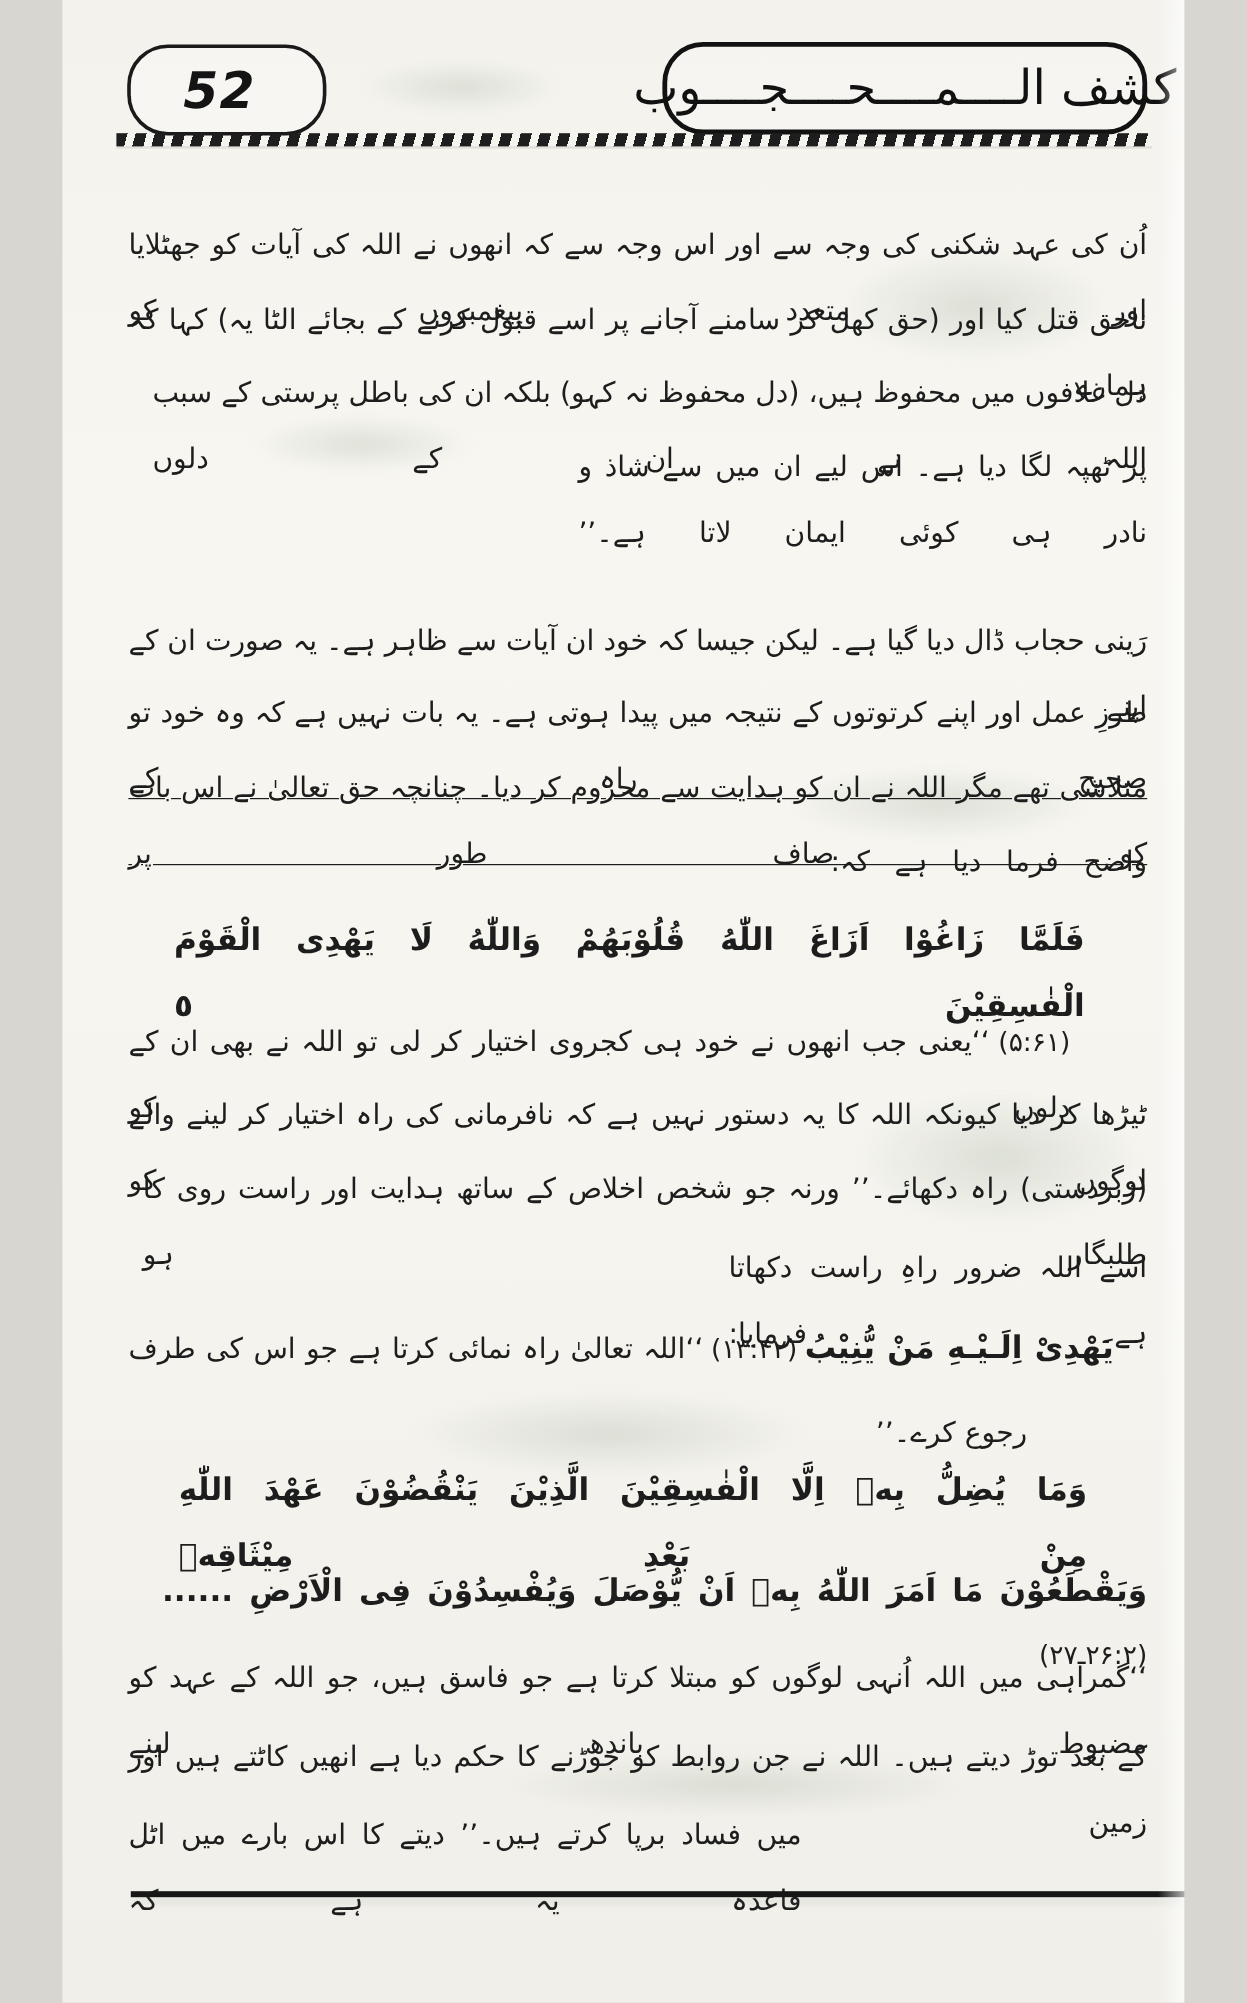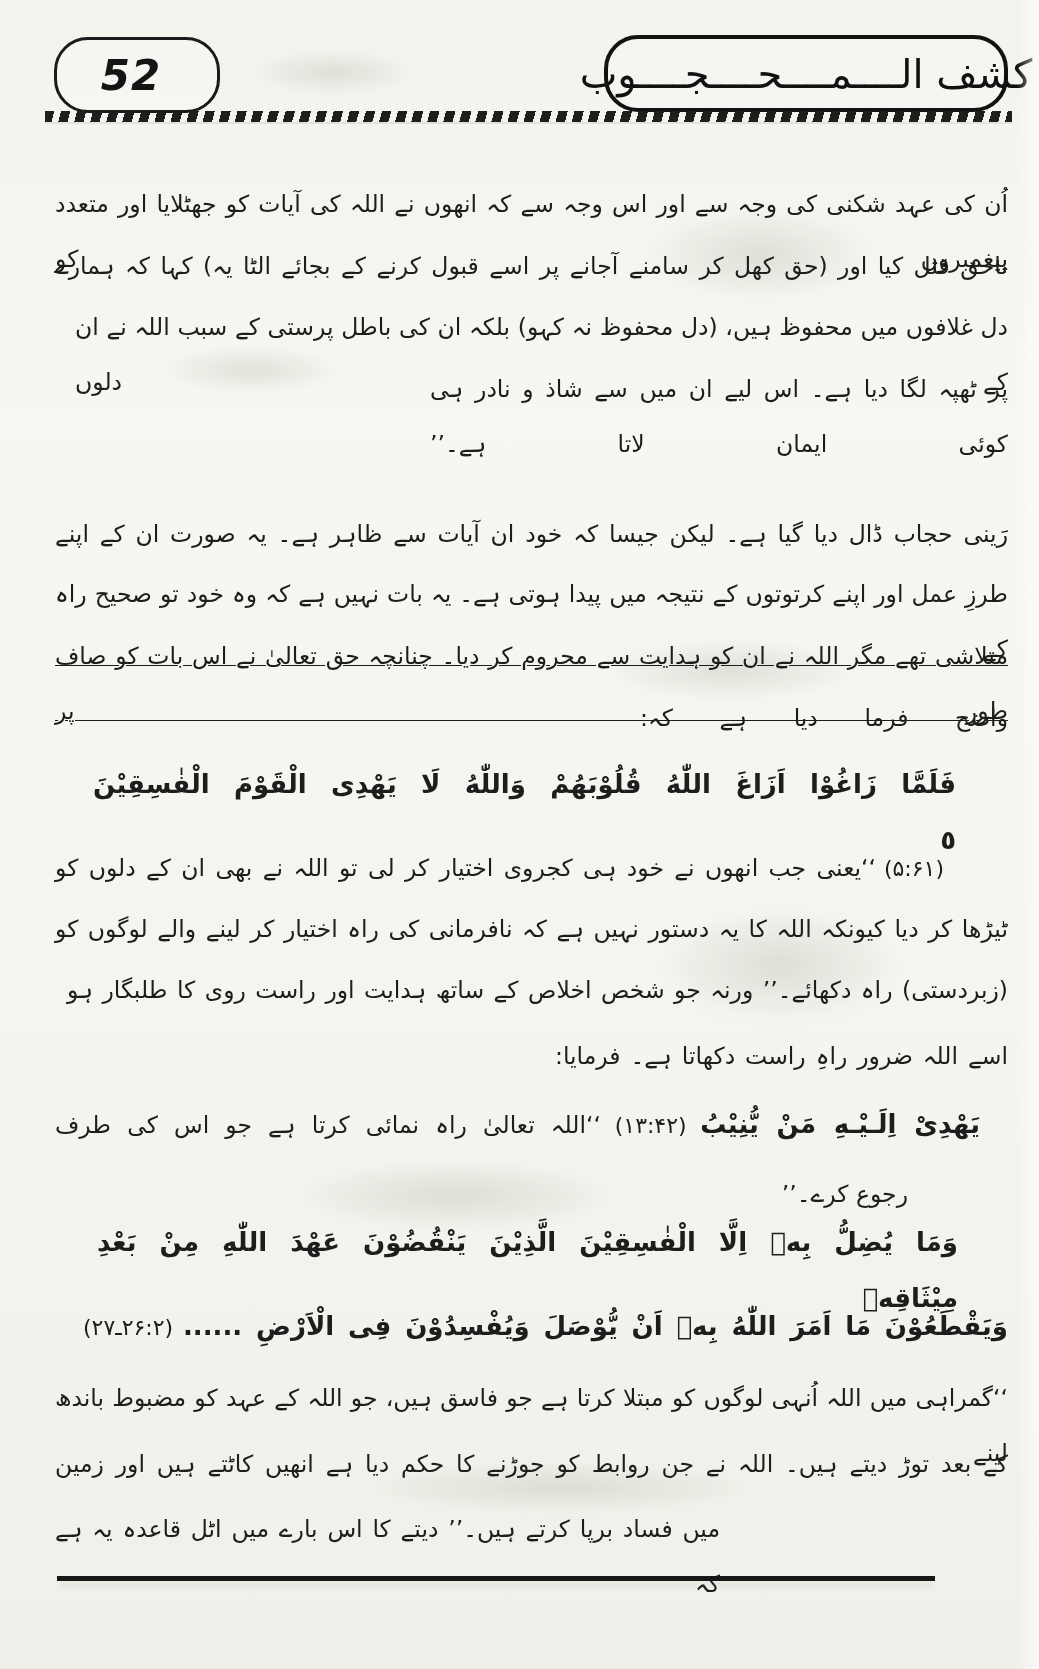--- a/index.html
+++ b/index.html
@@ -1,18 +1,18 @@
 <!DOCTYPE html>
 <html><head>
 <meta charset="utf-8">
 <style>
   html,body{margin:0;padding:0;background:#d8d6d0;}
   #page{
     position:relative;
-    width:1039px;height:1669px;
+    width:935px;height:1669px;
     margin:0 auto;
     background:linear-gradient(180deg,#f3f2ed 0%,#f7f6f1 25%,#f5f4ef 60%,#f0efe9 100%);
     overflow:hidden;
     font-family:"DejaVu Sans",sans-serif;
     color:#1d1d1d;
   }
   
   #page::after{
     content:"";position:absolute;top:0;right:0;width:22px;height:100%;
     background:linear-gradient(90deg,rgba(255,255,255,0),rgba(255,255,255,.65));

